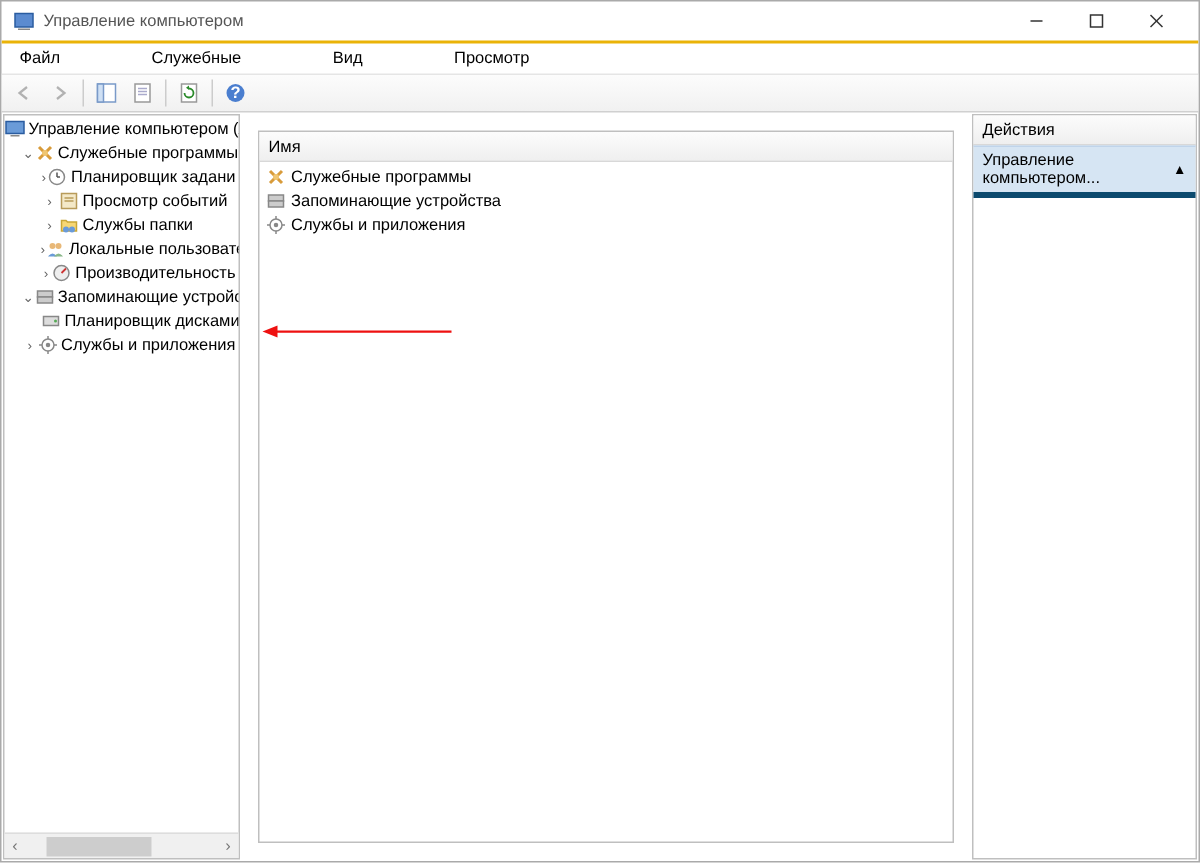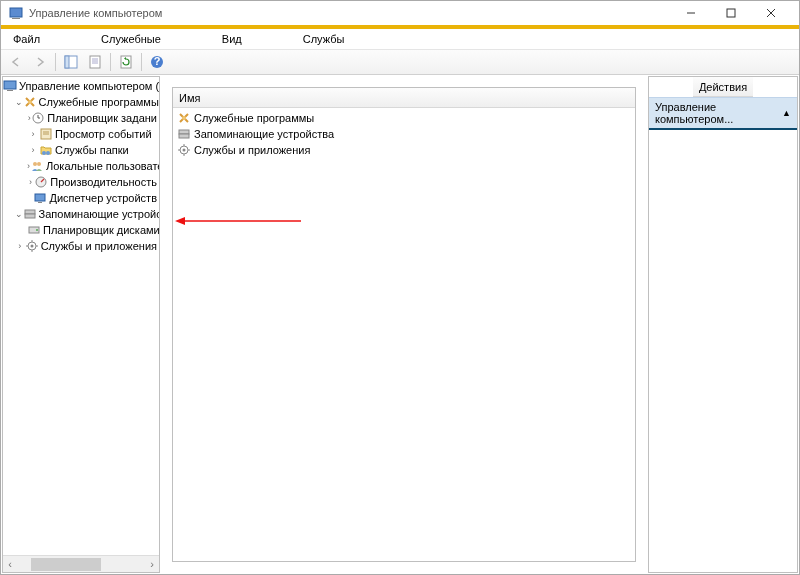--- a/index.html
+++ b/index.html
@@ -1,46 +1,46 @@
 <!DOCTYPE html>
 <html><head>
 <meta charset="utf-8">
 <style>
 * { box-sizing: border-box; margin: 0; padding: 0; font-family: "Segoe UI", Tahoma, sans-serif; font-size: 11px; }
 body { background: #fff; width: 800px; height: 575px; overflow: hidden; display: flex; flex-direction: column; border: 1px solid #aaa; }
-.titlebar { height: 28px; display: flex; align-items: center; padding: 0 8px; color: #555; border-bottom: 4px solid #eab308; }
+.titlebar { height: 28px; display: flex; align-items: center; padding: 0 8px; color: #555; border-bottom: 2px solid #eab308; }
 .titlebar .app-icon { width: 14px; height: 14px; margin-right: 6px; }
 .titlebar .ttl { flex: 1; }
 .winctrl { display: flex; }
 .winctrl div { width: 40px; height: 28px; display: flex; align-items: center; justify-content: center; color: #666; }
 .menubar { height: 20px; display: flex; align-items: center; padding: 0 4px; gap: 45px; }
 .menubar span { padding: 2px 8px; }
 .toolbar { height: 26px; display: flex; align-items: center; padding: 2px 4px; gap: 2px; border-top: 1px solid #e5e5e5; border-bottom: 1px solid #d0d0d0; background: linear-gradient(#fcfcfc,#f1f1f1); }
 .toolbar .tbtn { width: 22px; height: 22px; display: flex; align-items: center; justify-content: center; border: 1px solid transparent; }
 .toolbar .tbtn.disabled { opacity: .35; }
 .toolbar .sep { width: 1px; height: 18px; background: #ccc; margin: 0 2px; }
 .content { flex: 1; display: flex; min-height: 0; }
 .pane { border: 1px solid #bfbfbf; display: flex; flex-direction: column; background: #fff; }
 .pane-left { width: 158px; margin: 1px 0 1px 1px; }
 .pane-mid { flex: 1; margin: 12px; }
-.pane-right { width: 150px; margin: 1px 1px 1px 0; align-items: center; }
+.pane-right { width: 150px; margin: 1px 1px 1px 0; }
 .colhead { height: 20px; display: flex; align-items: center; padding: 0 6px; background: linear-gradient(#fcfcfc,#efefef); border-bottom: 1px solid #d8d8d8; font-weight: 400; }
 .tree { flex: 1; overflow: hidden; padding-top: 1px; }
 .tree-row { display: flex; align-items: center; height: 16px; padding-right: 2px; white-space: nowrap; overflow: hidden; }
 .expander { width: 12px; display: inline-flex; justify-content: center; color: #666; font-size: 9px; }
 .tree-icon { width: 14px; height: 14px; margin-right: 2px; display: inline-flex; align-items: center; justify-content: center; }
 .indent-0 { padding-left: 0px; }
 .indent-1 { padding-left: 12px; }
 .indent-2 { padding-left: 24px; }
 .list { flex: 1; padding: 2px; position: relative; }
 .list-row { display: flex; align-items: center; height: 16px; padding: 0 2px; }
 .list-row .tree-icon { margin-right: 3px; }
 .arrow { position: absolute; top: 108px; left: 0px; }
 .actions-head { height: 20px; display: flex; align-items: center; padding: 0 6px; background: linear-gradient(#fcfcfc,#efefef); border-bottom: 1px solid #d8d8d8; }
-.action-sel { background: #d6e5f3; border-top: 1px solid #c0d4ea; border-bottom: 2px solid #0c4a6e; padding: 3px 6px; display: flex; align-items: center; justify-content: space-between; }
+.action-sel { background: #d6e5f3; border-top: 1px solid #c0d4ea; border-bottom: 4px solid #0c4a6e; padding: 3px 6px; display: flex; align-items: center; justify-content: space-between; }
 .action-item { padding: 3px 6px 3px 16px; display: flex; align-items: center; justify-content: space-between; }
 .scroll-bot { height: 17px; background: #f0f0f0; border-top: 1px solid #ddd; display: flex; align-items: center; }
 .scroll-thumb { width: 70px; height: 13px; background: #cdcdcd; margin-left: 14px; border-radius: 0; }
 svg { display: block; }
 </style>
 </head>
 <body>
 
 <div class="titlebar">
   <span class="app-icon">
@@ -67,21 +67,21 @@
           <line x1="9" y1="1" x2="1" y2="9" stroke="#333"></line>
         </svg>
       </div>
   </div>
 </div>
 
 <div class="menubar">
   <span>Файл</span>
   <span>Служебные</span>
   <span>Вид</span>
-  <span>Службы</span>
+  <span>Просмотр</span>
 </div>
 
 <div class="toolbar">
   <div class="tbtn disabled">
       <svg width="12" height="12">
         <path d="M8 2 L3 6 L8 10" fill="none" stroke="#333" stroke-width="1.5"></path>
       </svg>
     </div>
   <div class="tbtn disabled">
       <svg width="12" height="12">
@@ -190,30 +190,20 @@
       </div>
       <div class="tree-row indent-2">
         <span class="expander">›</span>
         <span class="tree-icon">
             <svg width="14" height="14">
               <circle cx="7" cy="7" r="5" fill="#eee" stroke="#888"></circle>
               <line x1="7" y1="7" x2="10" y2="4" stroke="#c33" stroke-width="1.2"></line>
             </svg>
           </span>
         <span>Производительность</span>
-      </div>
-      <div class="tree-row indent-2">
-        <span class="expander"></span>
-        <span class="tree-icon">
-            <svg width="14" height="14">
-              <rect x="2" y="3" width="10" height="7" fill="#6a9bd8" stroke="#2a5ca0"></rect>
-              <rect x="5" y="11" width="4" height="1" fill="#888"></rect>
-            </svg>
-          </span>
-        <span>Диспетчер устройств</span>
       </div>
       <div class="tree-row indent-1">
         <span class="expander">⌄</span>
         <span class="tree-icon">
             <svg width="14" height="14">
               <rect x="2" y="3" width="10" height="4" fill="#ccc" stroke="#888"></rect>
               <rect x="2" y="7" width="10" height="4" fill="#ccc" stroke="#888"></rect>
             </svg>
           </span>
         <span>Запоминающие устройст</span>

